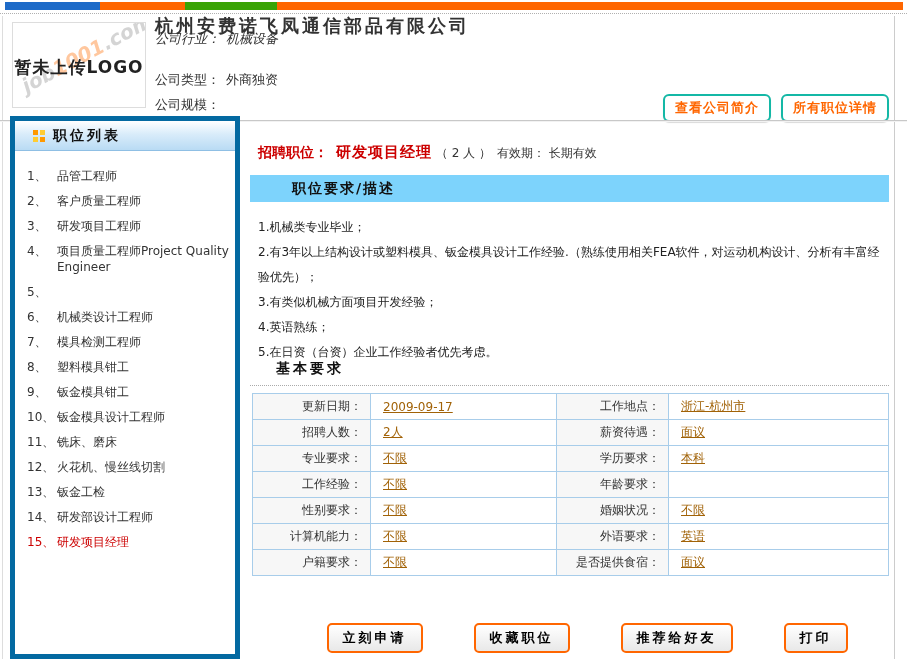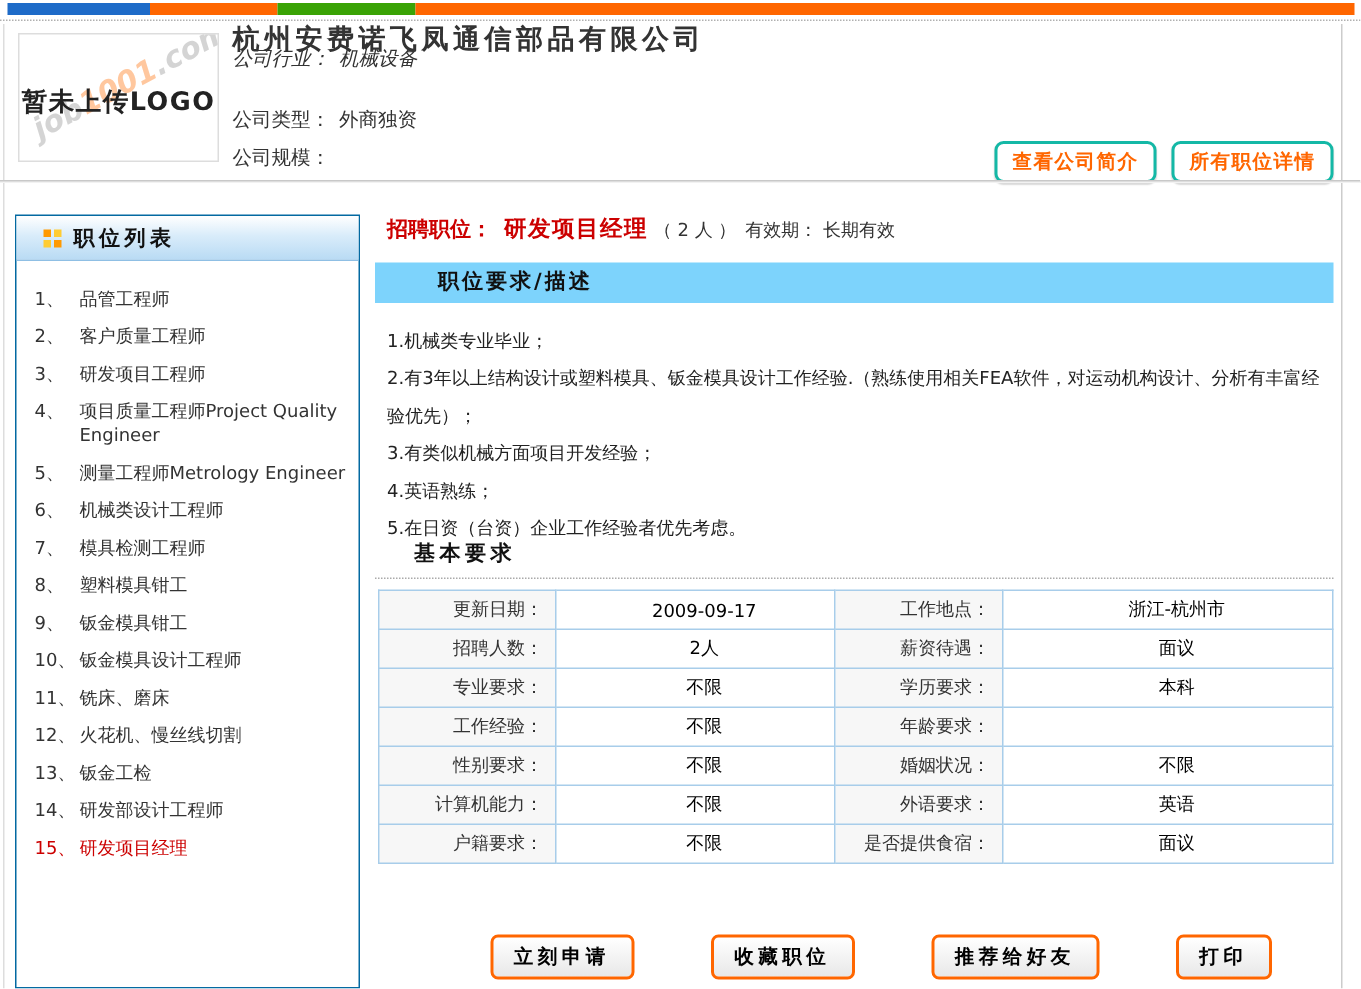--- a/index.html
+++ b/index.html
@@ -36,22 +36,22 @@
   .header-buttons { position:absolute; top:94px; right:18px; display:flex; gap:10px; }
   .btn-outline { border:2px solid #14b8a6; border-radius:6px; background:#fff;
               color:#ff6600; font-size:13px; font-weight:bold; padding:3px 10px;
               letter-spacing:1px; cursor:pointer; box-shadow:0 1px 1px rgba(0,0,0,.15);
               font-family:inherit; }
 
   .divider { position:absolute; top:120px; left:0; width:907px; height:2px;
               background:#c8c8c8; border-bottom:1px solid #f2f2f2; }
 
   
-  .sidebar { position:absolute; left:10px; top:143px; width:230px; bottom:0;
-              border:1px solid #0369a1; background:#fff; }
+  .sidebar { position:absolute; left:10px; top:116px; width:230px; bottom:0;
+              border:5px solid #0369a1; background:#fff; }
   .sidebar-header { height:30px; display:flex; align-items:center; gap:8px; padding-left:18px;
               background:linear-gradient(#ffffff, #d9ecfa 45%, #b9dbf4);
               border-bottom:1px solid #8fbfe4; }
   .grid-icon { width:12px; height:12px; display:grid; grid-template-columns:5px 5px;
               grid-template-rows:5px 5px; gap:2px; }
   .grid-icon i { background:#ff9900; }
   .grid-icon i:nth-child(2){ background:#ffcc33; }
   .grid-icon i:nth-child(3){ background:#ffcc33; }
   .sidebar-title { font-size:14px; font-weight:bold; color:#111; letter-spacing:3px; }
   .job-list { padding:13px 6px 0 12px; }
@@ -77,21 +77,21 @@
               font-size:12px; line-height:25px; color:#222; }
 
   .basic-title { position:absolute; top:233px; left:26px; font-size:14px; font-weight:bold;
               color:#111; letter-spacing:3px; }
   .basic-dotted { position:absolute; top:258px; left:0; width:639px; border-top:1px dotted #aaa; }
 
   .basic-table { position:absolute; top:266px; left:2px; width:636px;
               border-collapse:collapse; table-layout:fixed; font-size:12px; }
   .basic-table td { border:1px solid #a8cdea; height:26px; }
   .basic-table td.lbl { background:#f7f7f7; text-align:right; padding-right:8px; color:#333; }
-  .basic-table td.val { background:#fff; text-align:center; padding-left:12px; color:#000000; }
+  .basic-table td.val { background:#fff; text-align:left; padding-left:12px; color:#a16207;text-decoration:underline; }
 
   .action-buttons { position:absolute; top:496px; left:0; width:639px;
               display:flex; justify-content:center; gap:16px; }
   .btn-action { border:2px solid #ff6600; border-radius:5px;
               background:linear-gradient(#ffffff,#e8e8e8); color:#000;
               font-size:13px; font-weight:bold; letter-spacing:3px; padding:4px 14px;
               cursor:pointer; font-family:inherit;margin-left:35px; }
 </style>
 </head>
 <body>
@@ -152,21 +152,20 @@
     <div class="job-item">
         <span class="num">3、</span>
         <span class="jlabel">研发项目工程师</span>
       </div>
     <div class="job-item">
         <span class="num">4、</span>
         <span class="jlabel">项目质量工程师Project Quality Engineer</span>
       </div>
     <div class="job-item">
         <span class="num">5、</span>
-        <span class="jlabel">测量工程师Metrology Engineer</span>
       </div>
     <div class="job-item">
         <span class="num">6、</span>
         <span class="jlabel">机械类设计工程师</span>
       </div>
     <div class="job-item">
         <span class="num">7、</span>
         <span class="jlabel">模具检测工程师</span>
       </div>
     <div class="job-item">

